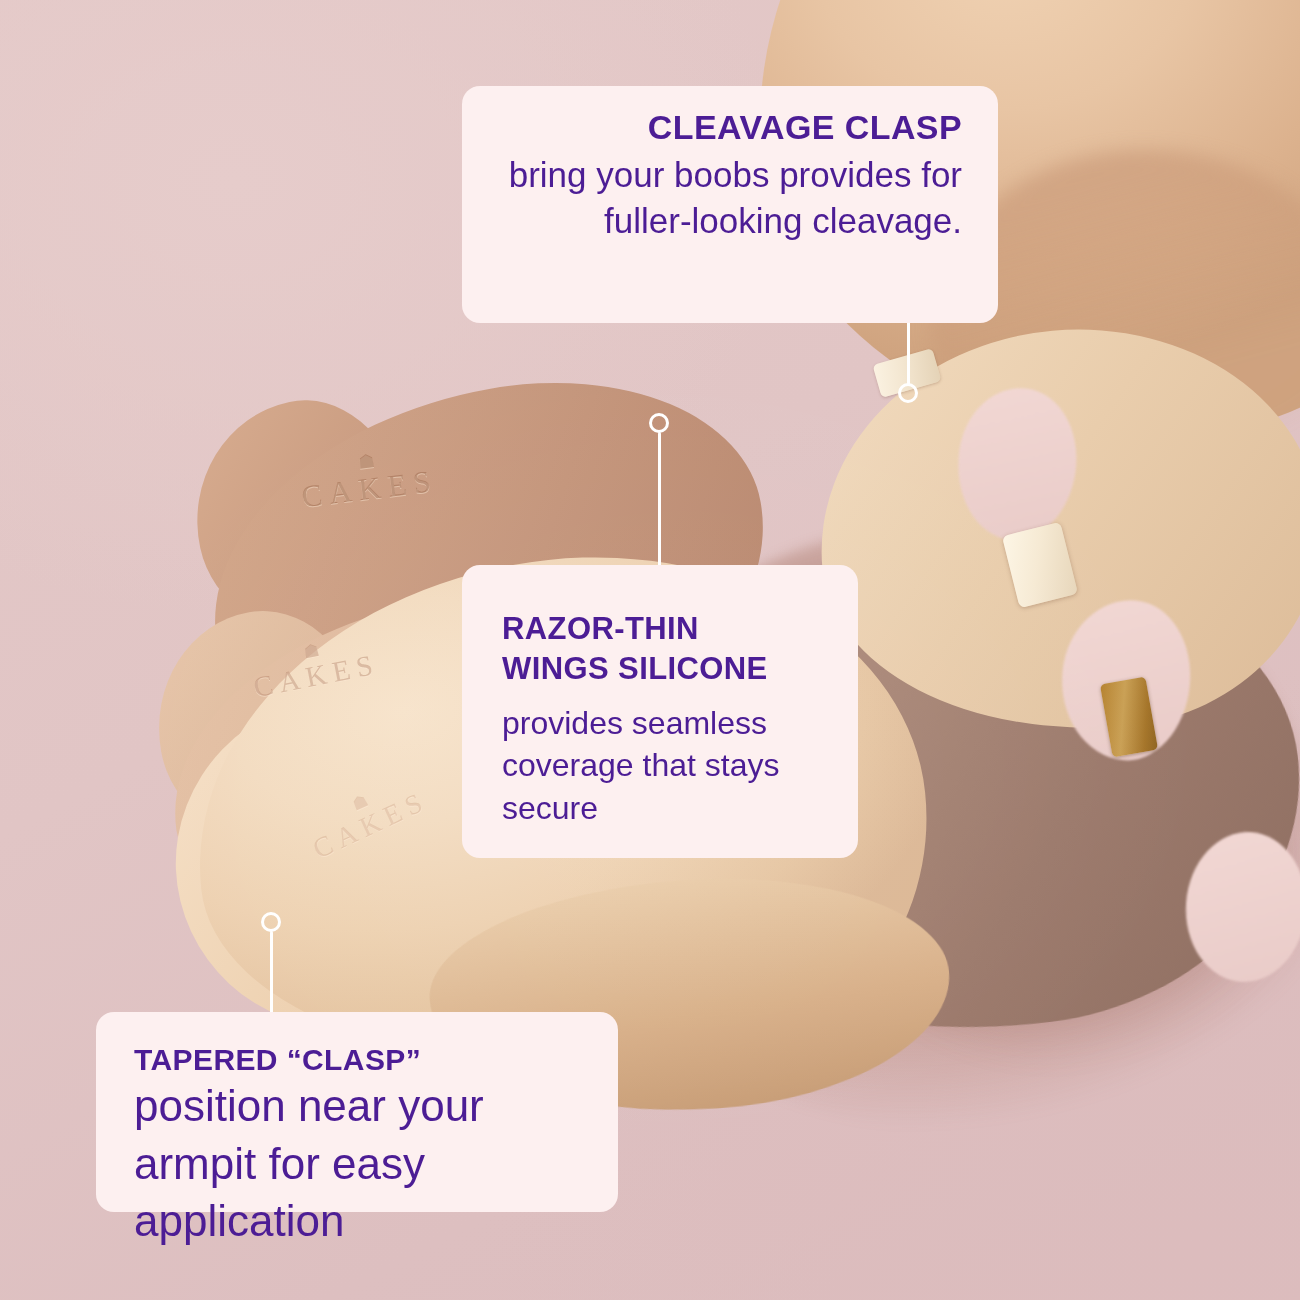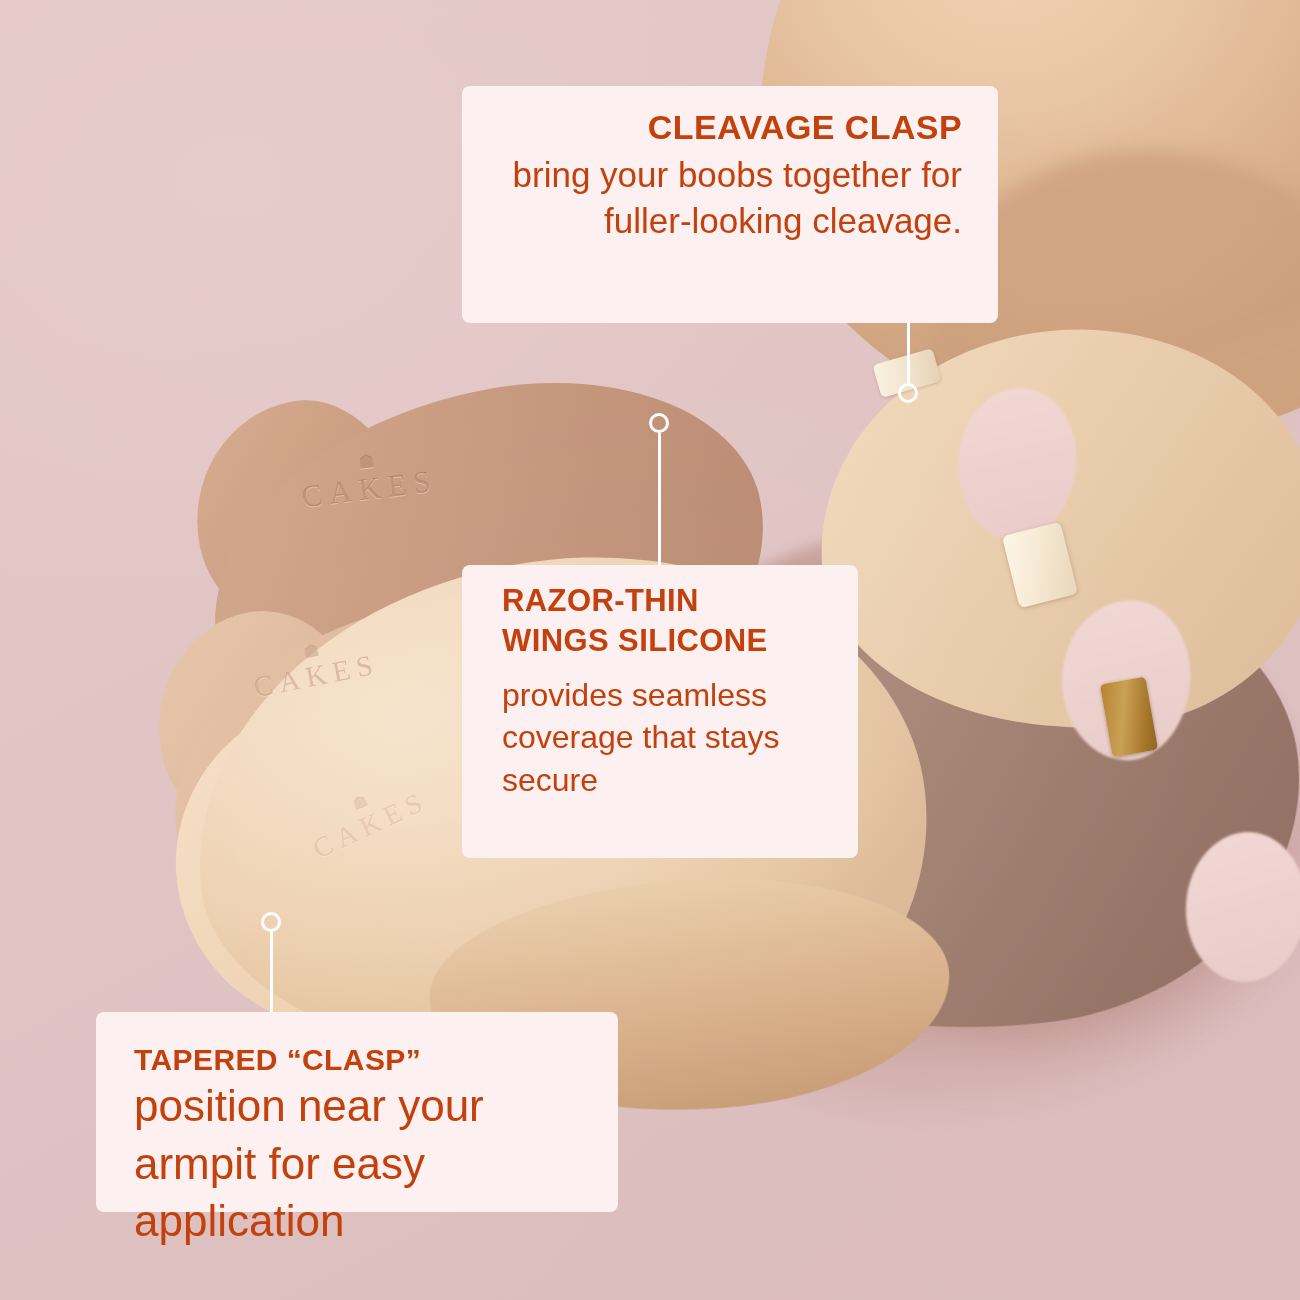--- a/index.html
+++ b/index.html
@@ -259,23 +259,23 @@
     border: 3px solid #ffffff;
     border-radius: 50%;
     box-sizing: border-box;
     background: transparent;
   }
 
   
   .callout {
     position: absolute;
     background: #fdf0f0;
-    border-radius: 8px;
+    border-radius: 18px;
     box-sizing: border-box;
-    color: #c2410c;
+    color: #4c1d95;
   }
   .callout .title {
     font-weight: bold;
     letter-spacing: 0.4px;
   }
   .callout .body {
     font-weight: 400;
   }
 
   
@@ -285,21 +285,21 @@
     padding: 22px 36px 0 30px;
     text-align: right;
   }
   #callout-cleavage .title { font-size: 34px; line-height: 1.12; }
   #callout-cleavage .body  { font-size: 35px; line-height: 1.30; margin-top: 6px; }
 
   
   #callout-silicone {
     left: 462px; top: 565px;
     width: 396px; height: 293px;
-    padding: 16px 26px 0 40px;
+    padding: 44px 26px 0 40px;
     text-align: left;
   }
   #callout-silicone .title { font-size: 31px; line-height: 1.30; }
   #callout-silicone .body  { font-size: 32px; line-height: 1.33; margin-top: 12px; }
 
   
   #callout-wings {
     left: 96px; top: 1012px;
     width: 522px; height: 200px;
     padding: 30px 26px 0 38px;
@@ -370,21 +370,21 @@
     <div class="conn-line" style="left:658px; top:432px; height:136px;"></div>
   </div>
 
   <div class="connector">
     <div class="conn-dot" style="left:261px; top:912px;"></div>
     <div class="conn-line" style="left:270px; top:931px; height:84px;"></div>
   </div>
 
   <div class="callout" id="callout-cleavage">
     <div class="title">CLEAVAGE CLASP</div>
-    <div class="body">bring your boobs together for fuller-looking cleavage.</div>
+    <div class="body">bring your boobs provides for fuller-looking cleavage.</div>
   </div>
 
   <div class="callout" id="callout-silicone">
     <div class="title">RAZOR-THIN</div>
     <div class="title">WINGS SILICONE</div>
     <div class="body">provides seamless coverage that stays secure</div>
   </div>
 
   <div class="callout" id="callout-wings">
     <div class="title">TAPERED “CLASP”</div>

